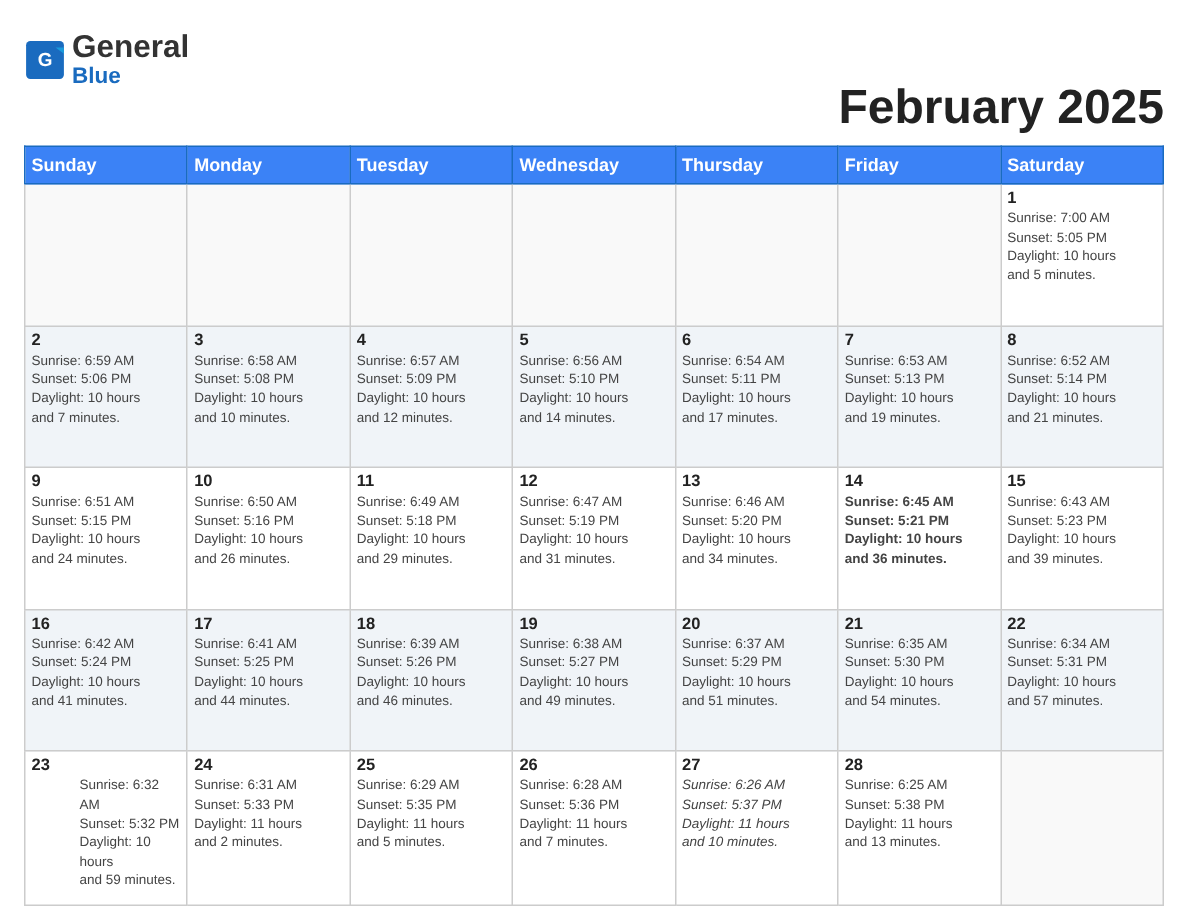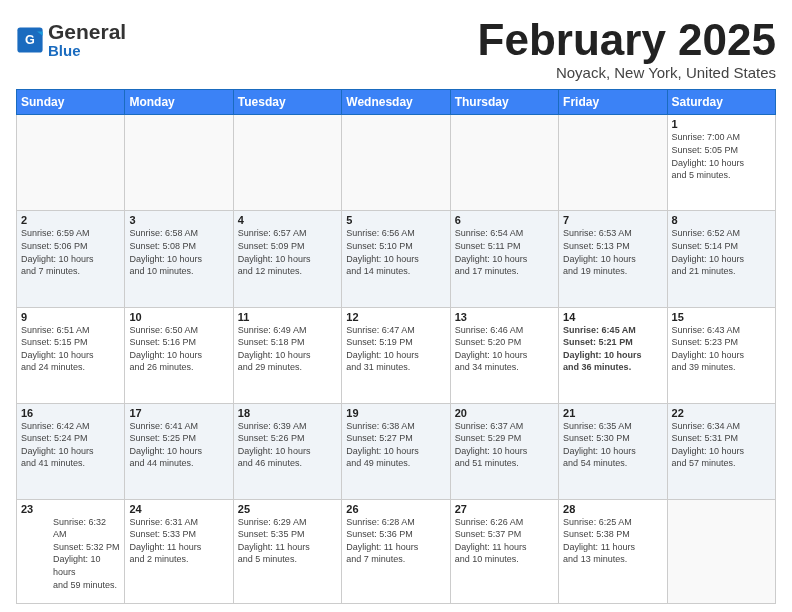--- a/index.html
+++ b/index.html
@@ -45,24 +45,25 @@
     }
     .logo-icon {
       width: 28px;
       height: 28px;
       margin-right: 4px;
     }
     .title-block {
       text-align: right;
     }
     .title-block h1 {
-      font-size: 44px;
+      font-size: 32px;
       font-weight: bold;
       color: #222;
       line-height: 1.1;
+      margin-top: 38px;
     }
     .title-block h2 {
       font-size: 15px;
       font-weight: normal;
       color: #444;
     }
     .calendar {
       flex: 1;
       border: 1px solid #ccc;
       border-collapse: collapse;
@@ -116,21 +117,20 @@
         <text x="20" y="26" font-size="18" font-weight="bold" fill="white" text-anchor="middle" font-family="Arial">G</text>
         <polygon points="30,8 38,14 38,8" fill="#1a9bdc"></polygon>
       </svg>
       <div class="logo-text">
         <span class="logo-general">General</span>
         <span class="logo-blue">Blue</span>
       </div>
     </div>
     <div class="title-block">
       <h1>February 2025</h1>
-      <h2>Noyack, New York, United States</h2>
     </div>
   </div>
 
   <table class="calendar">
     <thead>
       <tr>
         <th>Sunday</th>
         <th>Monday</th>
         <th>Tuesday</th>
         <th>Wednesday</th>
@@ -332,21 +332,21 @@
           </td>
           <td>
             <span class="day-num">26</span>
             <div class="day-info" style="white-space: pre-line;">Sunrise: 6:28 AM
 Sunset: 5:36 PM
 Daylight: 11 hours
 and 7 minutes.</div>
           </td>
           <td>
             <span class="day-num">27</span>
-            <div class="day-info" style="white-space: pre-line;">Sunrise: 6:26 AM
+            <div class="day-info" style="white-space: pre-line; font-style: italic;">Sunrise: 6:26 AM
 Sunset: 5:37 PM
 Daylight: 11 hours
 and 10 minutes.</div>
           </td>
           <td>
             <span class="day-num">28</span>
             <div class="day-info" style="white-space: pre-line;">Sunrise: 6:25 AM
 Sunset: 5:38 PM
 Daylight: 11 hours
 and 13 minutes.</div>

